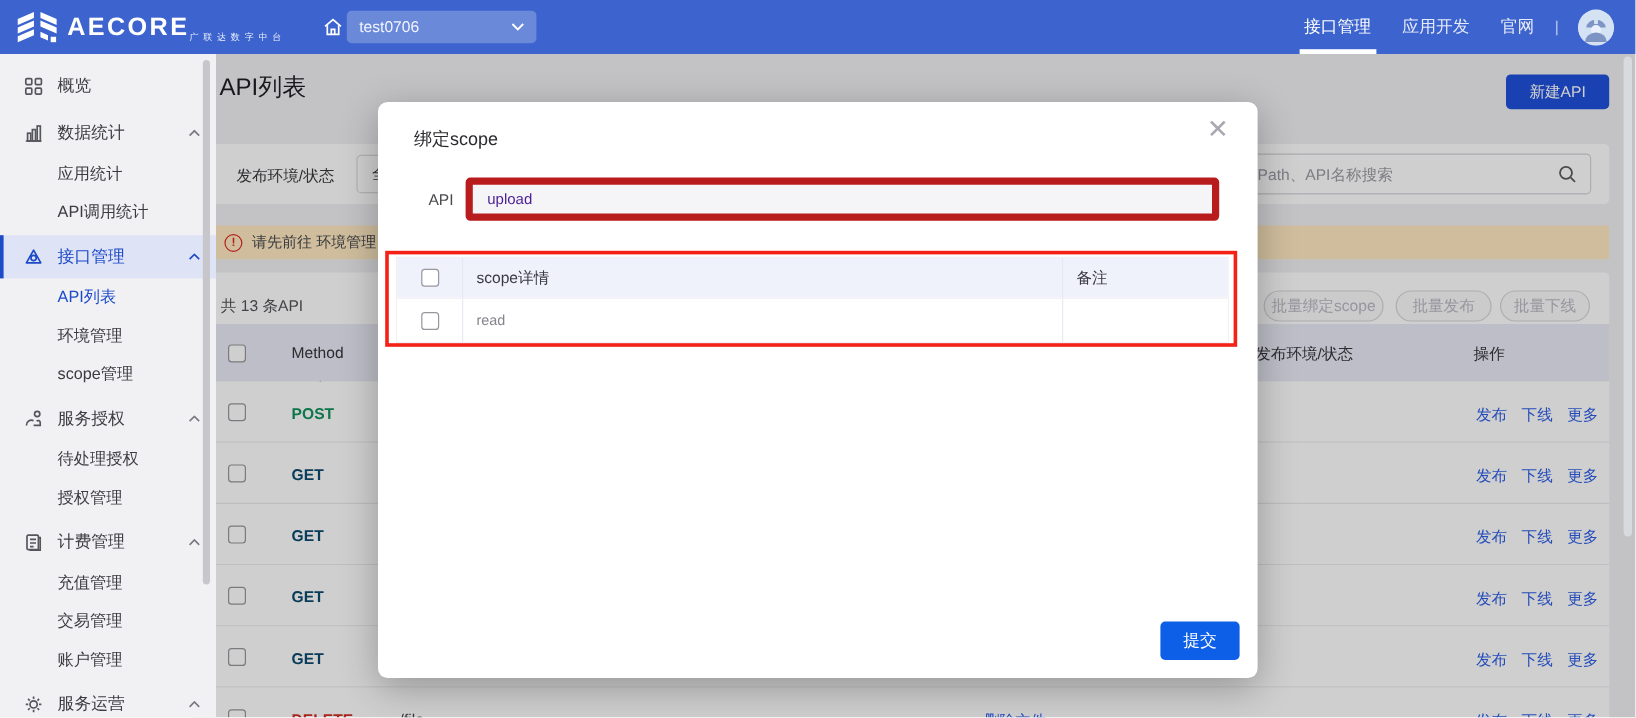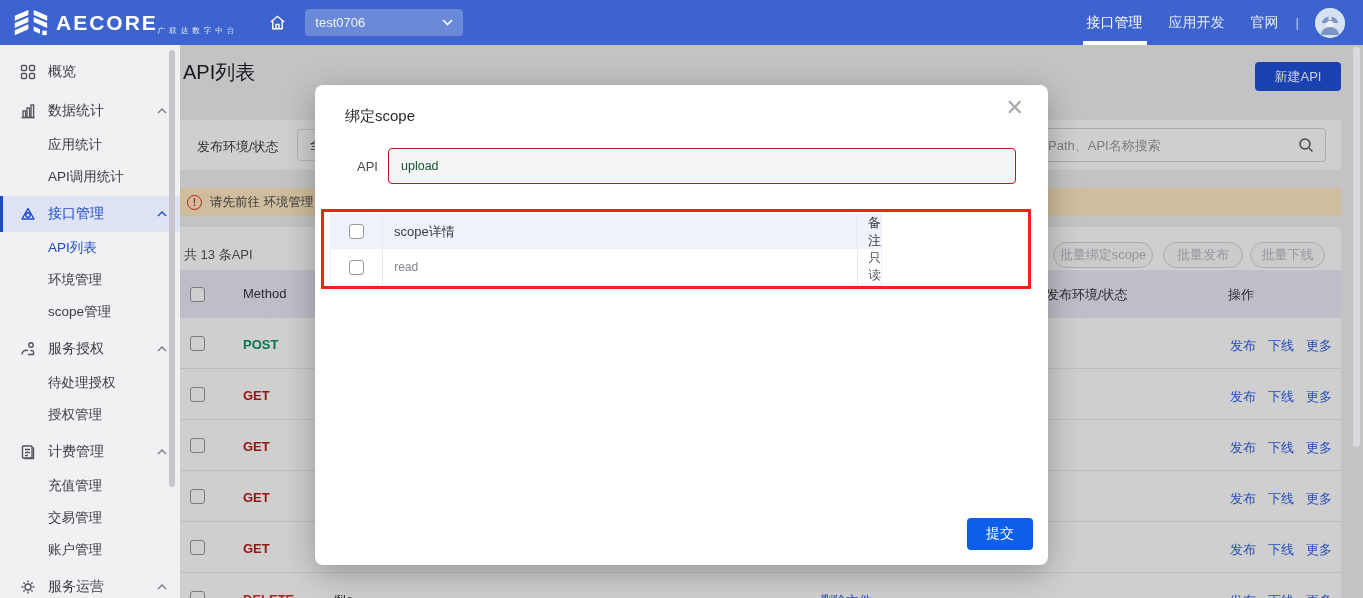--- a/index.html
+++ b/index.html
@@ -5,21 +5,21 @@
   * { margin:0; padding:0; box-sizing:border-box; }
   html,body { width:1363px; height:598px; overflow:hidden; font-family:"Liberation Sans",sans-serif; background:#fff; position:relative; }
 
   
   .header { position:absolute; left:0; top:0; width:1363px; height:45px; background:#3D64CE; display:flex; align-items:center; color:#fff; z-index:200; }
   .logo { display:flex; align-items:center; margin-left:13px; gap:7px; }
   .logo-txt { display:flex; flex-direction:row; line-height:1;align-items:center; }
   .logo-name { font-size:21px; font-weight:bold; letter-spacing:2px; }
   .logo-sub { font-size:7.5px; letter-spacing:4px; margin-top:16px; color:#E9EEFB; }
   .home-btn { margin-left:30px; display:flex; align-items:center; }
-  .ws-select { margin-left:18px; width:158px; height:27px; background:rgba(255,255,255,.24); border-radius:4px; display:flex; align-items:center; padding:0 10px; font-size:13px; color:#F2F5FD; }
+  .ws-select { margin-left:2px; width:158px; height:27px; background:rgba(255,255,255,.24); border-radius:4px; display:flex; align-items:center; padding:0 10px; font-size:13px; color:#F2F5FD; }
   .ws-caret { margin-left:auto; display:flex; }
   .hnav { margin-left:auto; display:flex; align-items:center; margin-right:12px; }
   .nitem { position:relative; height:45px; display:flex; align-items:center; padding:0 13px; font-size:14px; color:#E6EBF9; }
   .nitem.active { color:#fff; }
   .nitem.active::after { content:""; position:absolute; left:9px; right:9px; bottom:0; height:4px; background:#fff; }
   .hdivider { color:rgba(255,255,255,.65); margin:0 8px 0 4px; font-size:13px; }
   .avatar { width:30px; height:30px; border-radius:50%; background:#D4E2F4; margin:0 6px 0 8px; display:flex; align-items:center; justify-content:center; overflow:hidden; }
 
   
   .sidebar { position:absolute; left:0; top:45px; width:180px; height:553px; background:#F1F1F4; z-index:150; padding-top:6px; }
@@ -60,35 +60,35 @@
   .h-cb { left:15px; top:17px; } .h-method { left:68px; } .h-env { left:871px; } .h-op { left:1053px; }
   .sort { display:inline-flex; flex-direction:column; gap:2px; margin-left:4px; }
   .sort i { width:0; height:0; border-left:4px solid transparent; border-right:4px solid transparent; }
   .sort .up { border-bottom:5px solid #A9A9B2; }
   .sort .dn { border-top:5px solid #A9A9B2; }
   .info-i { width:14px; height:14px; border:1.3px solid #2355C8; border-radius:50%; color:#2355C8; font-size:9px; font-weight:bold; display:inline-flex; align-items:center; justify-content:center; }
   .rows { position:absolute; left:0; top:91px; width:1166px; }
   .g-row { height:51px; background:#fff; border-bottom:1px solid #EBEBEF; position:relative; }
   .r-cb { position:absolute; left:15px; top:18px; }
   .method { position:absolute; left:68px; top:19px; font-size:13px; font-weight:bold; }
-  .post { color:#12925D; } .get { color:#b91c1c; } .delete { color:#CF2F25; }
+  .post { color:#12925D; } .get { color:#0c4a6e; } .delete { color:#CF2F25; }
   .rpath { position:absolute; left:158px; top:19px; font-size:13px; color:#45454A; }
   .rname { position:absolute; left:645px; top:19px; font-size:13px; color:#2E5FE6; }
   .acts { position:absolute; left:1055px; top:19px; display:flex; gap:12px; font-size:13px; }
   .acts a { color:#2E5FE6; text-decoration:none; }
   .cb { width:15px; height:15px; border:1px solid #97979E; border-radius:3px; background:#fff; display:inline-block; }
   .content-scroll { position:absolute; right:3px; top:2px; width:7px; height:400px; background:#D9DADE; border-radius:4px; z-index:60; }
 
   
   .modal { position:absolute; left:315px; top:85px; width:733px; height:480px; background:#fff; border-radius:8px; box-shadow:0 8px 32px rgba(0,0,0,.28); z-index:300; }
   .m-title { position:absolute; left:30px; top:22px; font-size:15px; color:#2A2A2E; }
   .m-close { position:absolute; right:24px; top:12px; font-size:22px; font-weight:100; color:#A8A8B0; background:none; border:0; line-height:1; cursor:pointer; }
   .m-api-label { position:absolute; left:20px; top:74px; width:43px; text-align:right; font-size:13px; color:#4A4A4E; }
-  .m-input { position:absolute; left:73px; top:63px; width:628px; height:36px; background:#F5F5F8; border:1px solid #b91c1c; border-radius:4px; padding:0 12px; font-size:12.5px; color:#14532d; outline:0; }
-  .m-table { position:absolute; left:15px; top:129px; width:552px; border:1px solid #EFEFF5; }
+  .m-input { position:absolute; left:73px; top:63px; width:628px; height:36px; background:#F5F5F8; border:6px solid #b91c1c; border-radius:4px; padding:0 12px; font-size:12.5px; color:#4c1d95; outline:0; }
+  .m-table { position:absolute; left:15px; top:129px; width:694px; border:1px solid #EFEFF5; }
   .m-th, .m-tr { display:flex; }
   .m-th { height:33px; background:#EFF1FB; font-size:13px; color:#3A3A40; }
   .m-tr { height:37px; background:#fff; border-top:1px solid #EFEFF4; font-size:12.5px; color:#55555C; }
   .mc0 { width:55px; display:flex; align-items:center; justify-content:center; border-right:1px solid #E6E8F2; }
   .mc1 { width:500px; display:flex; align-items:center; padding-left:11px; border-right:1px solid #E6E8F2; }
   .mc2 { flex:1; display:flex; align-items:center; padding-left:11px; }
   .m-tr .mc1 { font-size:12px; color:#84848C; }
   .m-submit { position:absolute; right:15px; bottom:15px; width:66px; height:32px; background:#0E5FE8; color:#fff; border:0; border-radius:4px; font-size:14px; cursor:pointer; }
   .red-rect { position:absolute; left:321px; top:209px; width:710px; height:80px; border:3px solid #F32116; z-index:400; pointer-events:none; }
 </style>
@@ -375,20 +375,19 @@
           <span class="cb"></span>
         </span>
       <span class="mc1">scope详情</span>
       <span class="mc2">备注</span>
     </div>
     <div class="m-tr">
       <span class="mc0">
           <span class="cb"></span>
         </span>
       <span class="mc1">read</span>
-      <span class="mc2">只读</span>
     </div>
   </div>
 
   <button class="m-submit">提交</button>
 </div>
 
 <div class="red-rect"></div>
 
 </body></html>

